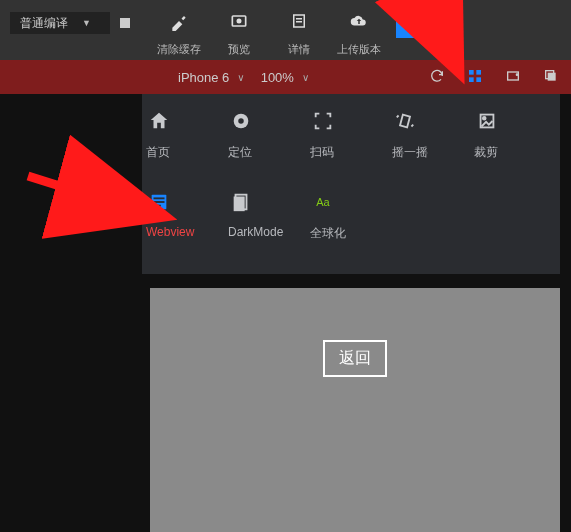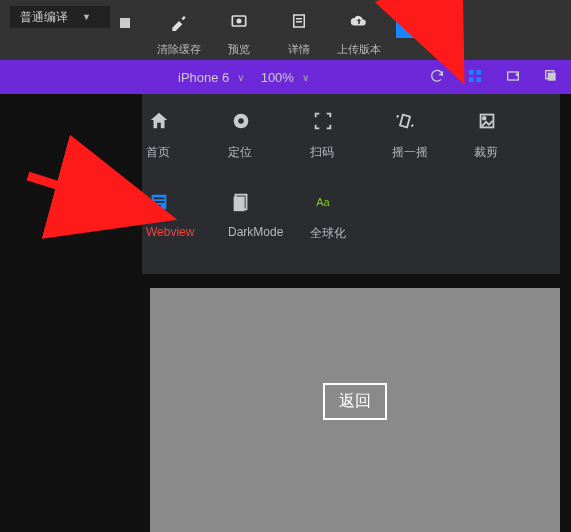--- a/index.html
+++ b/index.html
@@ -20,20 +20,21 @@
       gap: 6px;
     }
     .compile-dropdown {
       display: flex;
       align-items: center;
       background: #222;
       color: #ccc;
       font-size: 12px;
       padding: 4px 10px;
       gap: 14px;
+      margin-top: 6px;
       height: 22px;
       min-width: 100px;
     }
     .compile-dropdown .tri { font-size: 9px; color: #bbb; }
     .stop-square {
       width: 10px; height: 10px; background: #ccc; margin-top: 12px; margin-left: 4px;
     }
     .tool {
       display: flex;
       flex-direction: column;
@@ -45,21 +46,21 @@
       color: #bbb;
       font-size: 11px;
     }
     .tool .ic { height: 22px; display:flex; align-items:center; justify-content:center; }
     .tool .lbl { line-height: 1; margin-top: 8px; }
     .blue-square {
       width: 26px; height: 26px; background: #1985ff; margin-top: 6px; margin-left: 4px;
     }
     .subbar {
       height: 34px;
-      background: #6d28d9;
+      background: #7f1d1d;
       display: flex;
       align-items: center;
       padding: 0 12px;
       gap: 16px;
       color: #ccc;
       font-size: 13px;
       justify-content: flex-start;
     }
     .subbar .spacer { flex: 0 0 150px; }
     .subbar .device, .subbar .zoom { display:flex; align-items:center; gap:8px; }
@@ -87,21 +88,21 @@
     .viewport {
       position:absolute;
       left: 150px;
       top: 288px;
       width: 410px;
       height: 244px;
       background: #8a8a8a;
       display:flex; align-items:flex-start; justify-content:center;
     }
     .back-btn {
-      margin-top: 95px;
+      margin-top: 52px;
       border: 2px solid #fff;
       color: #fff;
       font-size: 16px;
       padding: 6px 14px;
       background: transparent;
       font-weight: 500;
     }
     
     .arrow-svg { position:absolute; pointer-events:none; }
     svg { overflow: visible; }

